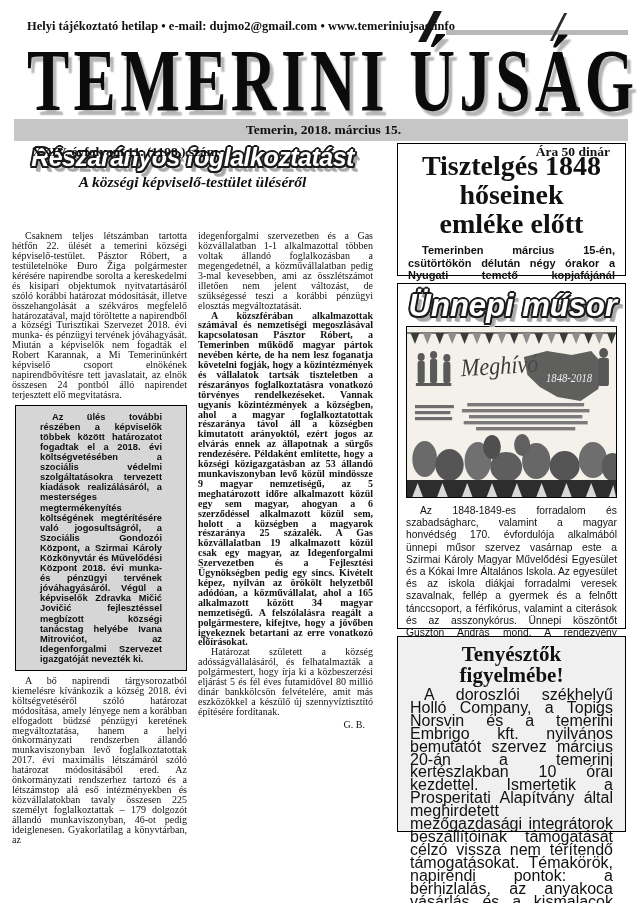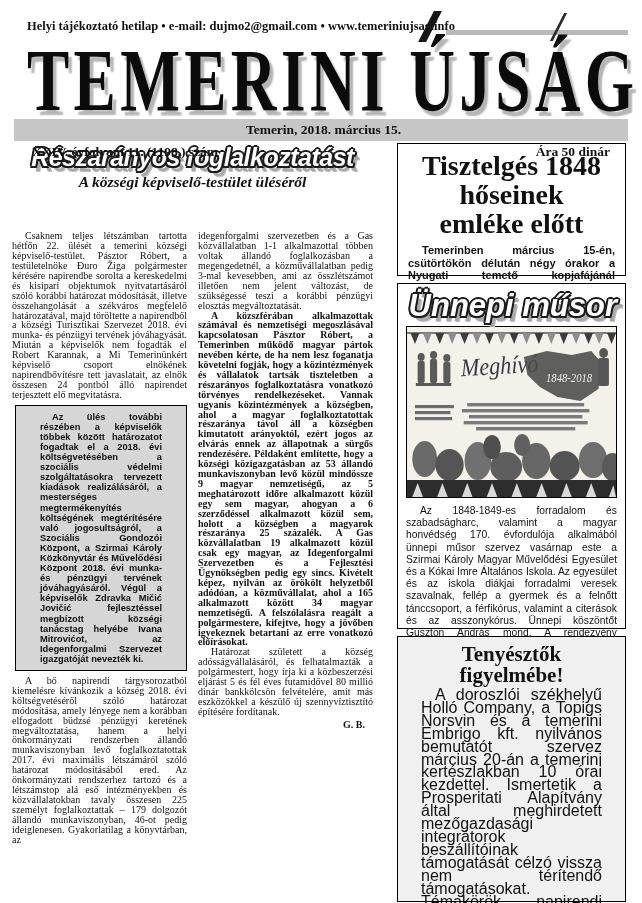--- a/index.html
+++ b/index.html
@@ -34,38 +34,38 @@
   .subtitle{font-size:15.5px;font-style:italic;font-weight:bold;text-align:center;margin:2px 0 7px 0;}
 
   .cols{display:flex;gap:11px;margin-top:40px;}
   .col{width:175px;}
   .col p{margin:0;font-size:10px;line-height:9.9px;text-align:justify;}
   .col p.ind{text-indent:13px;}
   .col p.boldp{font-weight:bold;}
   .graybox{border:1px solid #000;background:#d6d6d6;margin:5px 0 5px 3px;padding:6px 24px;}
   .graybox p{margin:0;font-family:"Liberation Sans",sans-serif;font-weight:bold;font-size:9.3px;line-height:10.1px;
              text-align:justify;text-indent:12px;}
-  .sig-gb{margin-top:3px !important;text-align:right !important;font-weight:bold;font-size:11px;padding-right:8px;}
+  .sig-gb{margin-top:3px !important;text-align:right !important;font-weight:normal;font-size:11px;padding-right:8px;}
 
   
   .box{border:1.5px solid #000;background:#fff;box-sizing:border-box;}
   .tribute{height:133px;padding:5px 10px;}
   .tribute .t{font-size:28px;font-weight:bold;text-align:center;line-height:1.04;margin:2px 0 0 0;}
   .tribute .b{font-family:"Liberation Sans",sans-serif;font-weight:bold;font-size:11px;line-height:12.3px;
               text-align:justify;text-indent:14px;margin:6px 0 0 0;}
   .tribute .s{font-family:"Liberation Sans",sans-serif;font-weight:bold;font-size:11px;text-align:right;margin:2px 0 0 0;}
 
   .program{height:346px;padding:3px 8px 4px 8px;}
   .program .t{font-size:31px;text-align:right;margin:3px 0 5px 0;line-height:1;}
   .invite{border:1px solid #000;height:170px;overflow:hidden;background:#f5f3ee;}
   .invite svg{display:block;width:100%;height:100%;}
   .program .b{font-family:"Liberation Sans",sans-serif;font-size:10.3px;line-height:12.2px;text-align:justify;
               text-indent:14px;margin:7px 0 0 0;}
 
-  .breeders{height:266px;padding:5px 23px;background:#f0f0f0;}
+  .breeders{height:196px;padding:5px 12px;background:#f0f0f0;}
   .breeders .t{font-size:21px;font-weight:bold;text-align:center;margin:2px 0 3px 0;line-height:1;}
   .breeders p.b{font-family:"Liberation Sans",sans-serif;font-size:16px;line-height:12.9px;text-align:justify;
                 text-indent:14px;margin:0;}
 </style>
 </head>
 <body>
 
 <div class="page">
 
   <div class="tagline">Helyi tájékoztató hetilap • e-mail: dujmo2@gmail.com • www.temeriniujsag.info</div>

